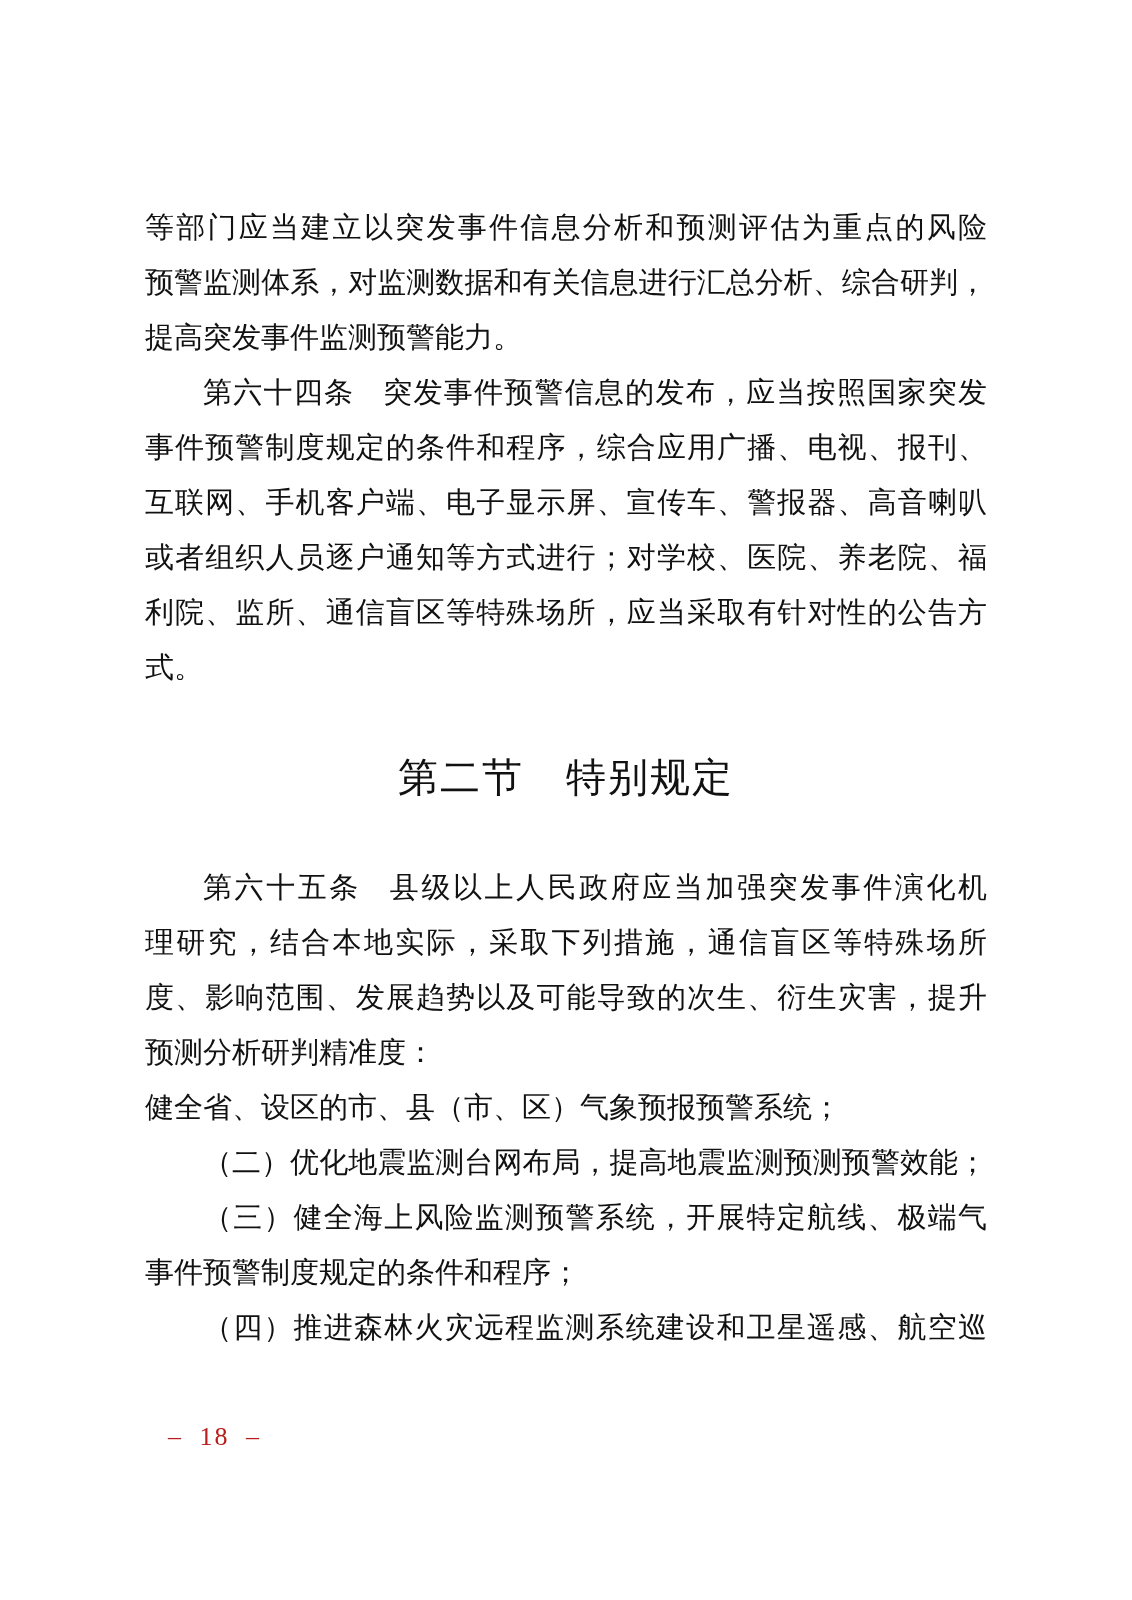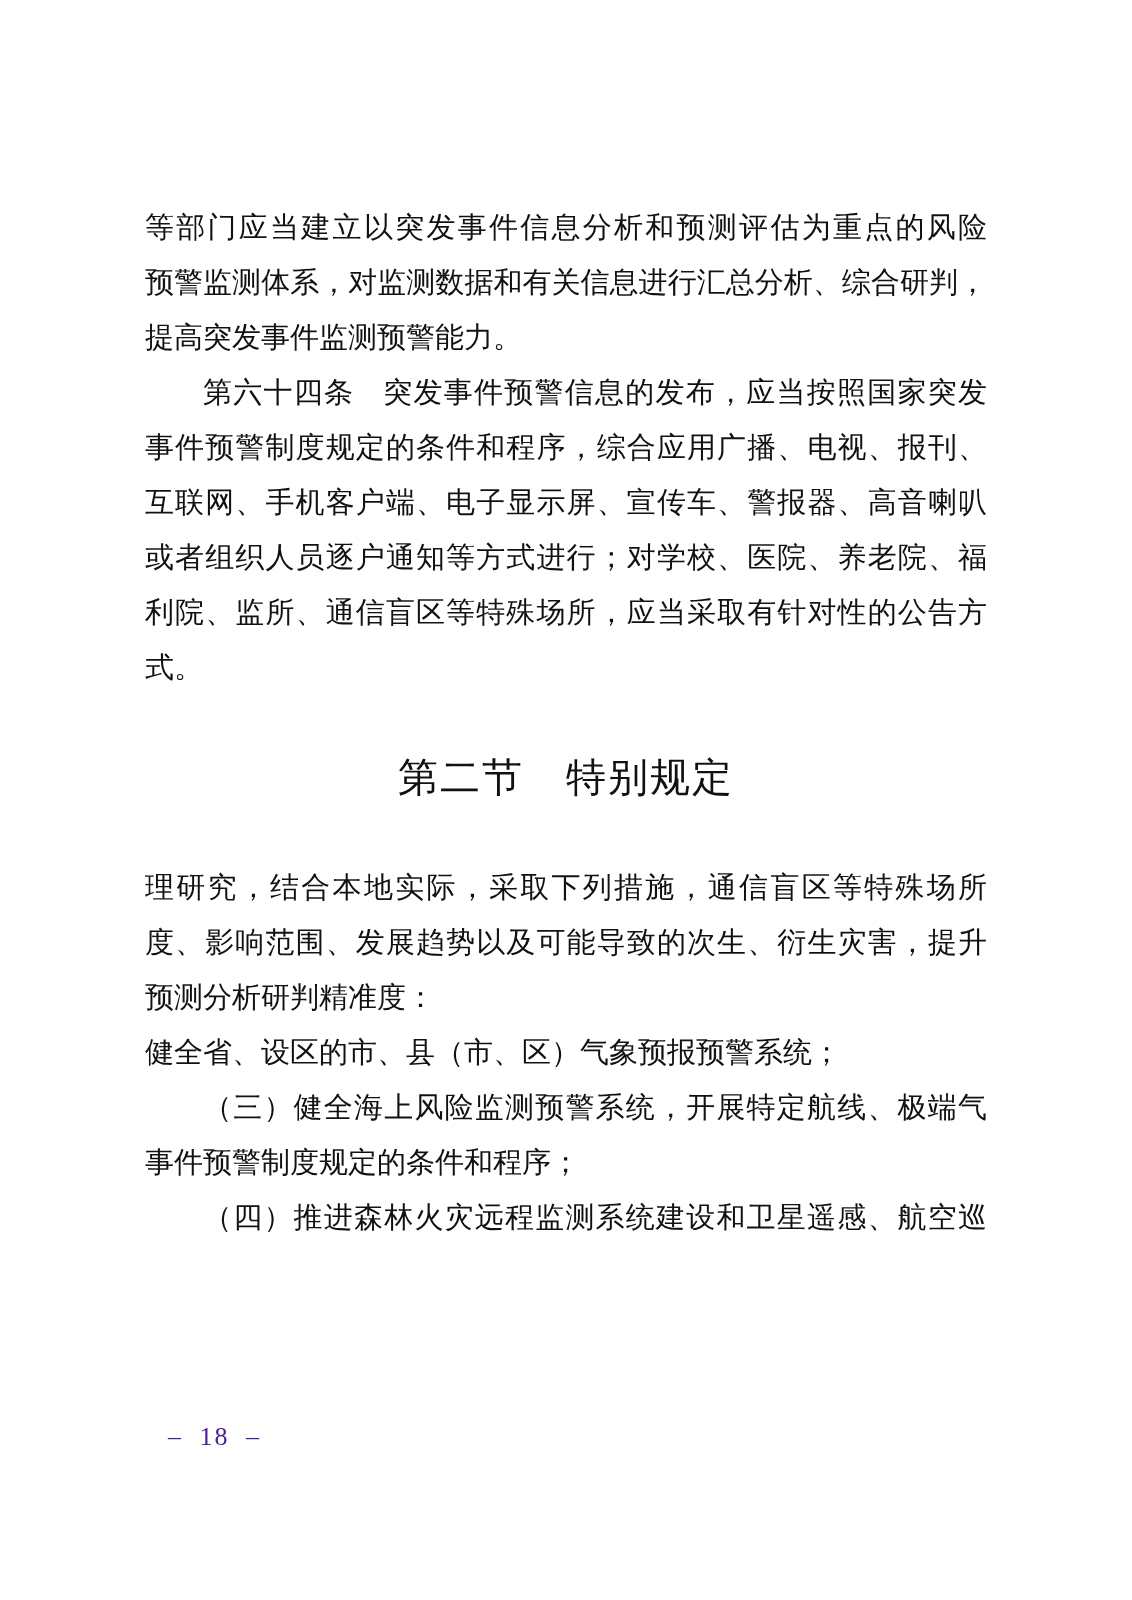--- a/index.html
+++ b/index.html
@@ -33,21 +33,21 @@
     letter-spacing: 2px;
   }
   .footer {
     position: absolute;
     left: 168px;
     top: 1412px;
     font-size: 26px;
     line-height: 50px;
     letter-spacing: 2px;
     word-spacing: 8px;
-    color: #4c1d95;
+    color: #b91c1c;
   }
 </style>
 </head>
 <body>
 
 <div class="page">
   <div class="body-text">
 
     <div class="ln sp">等部门应当建立以突发事件信息分析和预测评估为重点的风险</div>
     <div class="ln sp">预警监测体系，对监测数据和有关信息进行汇总分析、综合研判，</div>
@@ -55,25 +55,27 @@
 
     <div class="ln sp ind"><span class="term">第六十四条</span><span>突发事件预警信息的发布，应当按照国家突发</span></div>
     <div class="ln sp">事件预警制度规定的条件和程序，综合应用广播、电视、报刊、</div>
     <div class="ln sp">互联网、手机客户端、电子显示屏、宣传车、警报器、高音喇叭</div>
     <div class="ln sp">或者组织人员逐户通知等方式进行；对学校、医院、养老院、福</div>
     <div class="ln sp">利院、监所、通信盲区等特殊场所，应当采取有针对性的公告方</div>
     <div class="ln">式。</div>
 
     <div class="heading">第二节　特别规定</div>
 
+    <div class="ln sp ind"><span class="term">第六十五条</span><span>县级以上人民政府应当加强突发事件演化机</span></div>
     <div class="ln sp">理研究，结合本地实际，采取下列措施，通信盲区等特殊场所</div>
     <div class="ln sp">度、影响范围、发展趋势以及可能导致的次生、衍生灾害，提升</div>
     <div class="ln">预测分析研判精准度：</div>
 
     <div class="ln">健全省、设区的市、县（市、区）气象预报预警系统；</div>
+    <div class="ln sp ind">（二）优化地震监测台网布局，提高地震监测预测预警效能；</div>
     <div class="ln sp ind">（三）健全海上风险监测预警系统，开展特定航线、极端气</div>
     <div class="ln">事件预警制度规定的条件和程序；</div>
     <div class="ln sp ind">（四）推进森林火灾远程监测系统建设和卫星遥感、航空巡</div>
 
   </div>
 
   <div class="footer">– 18 –</div>
 </div>
 
 </body></html>

